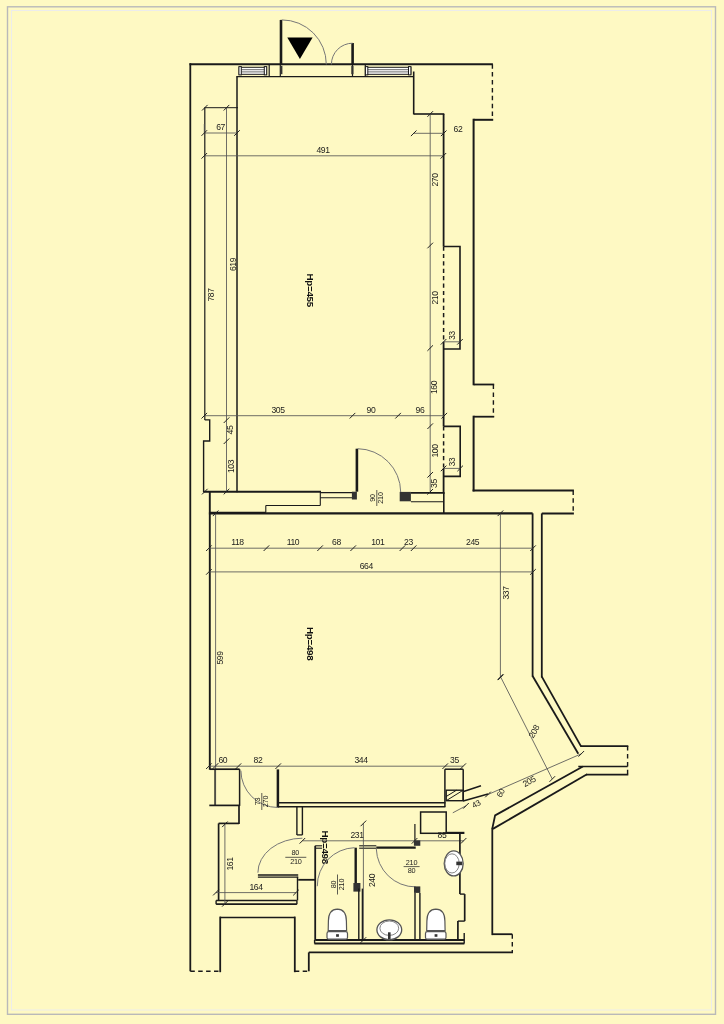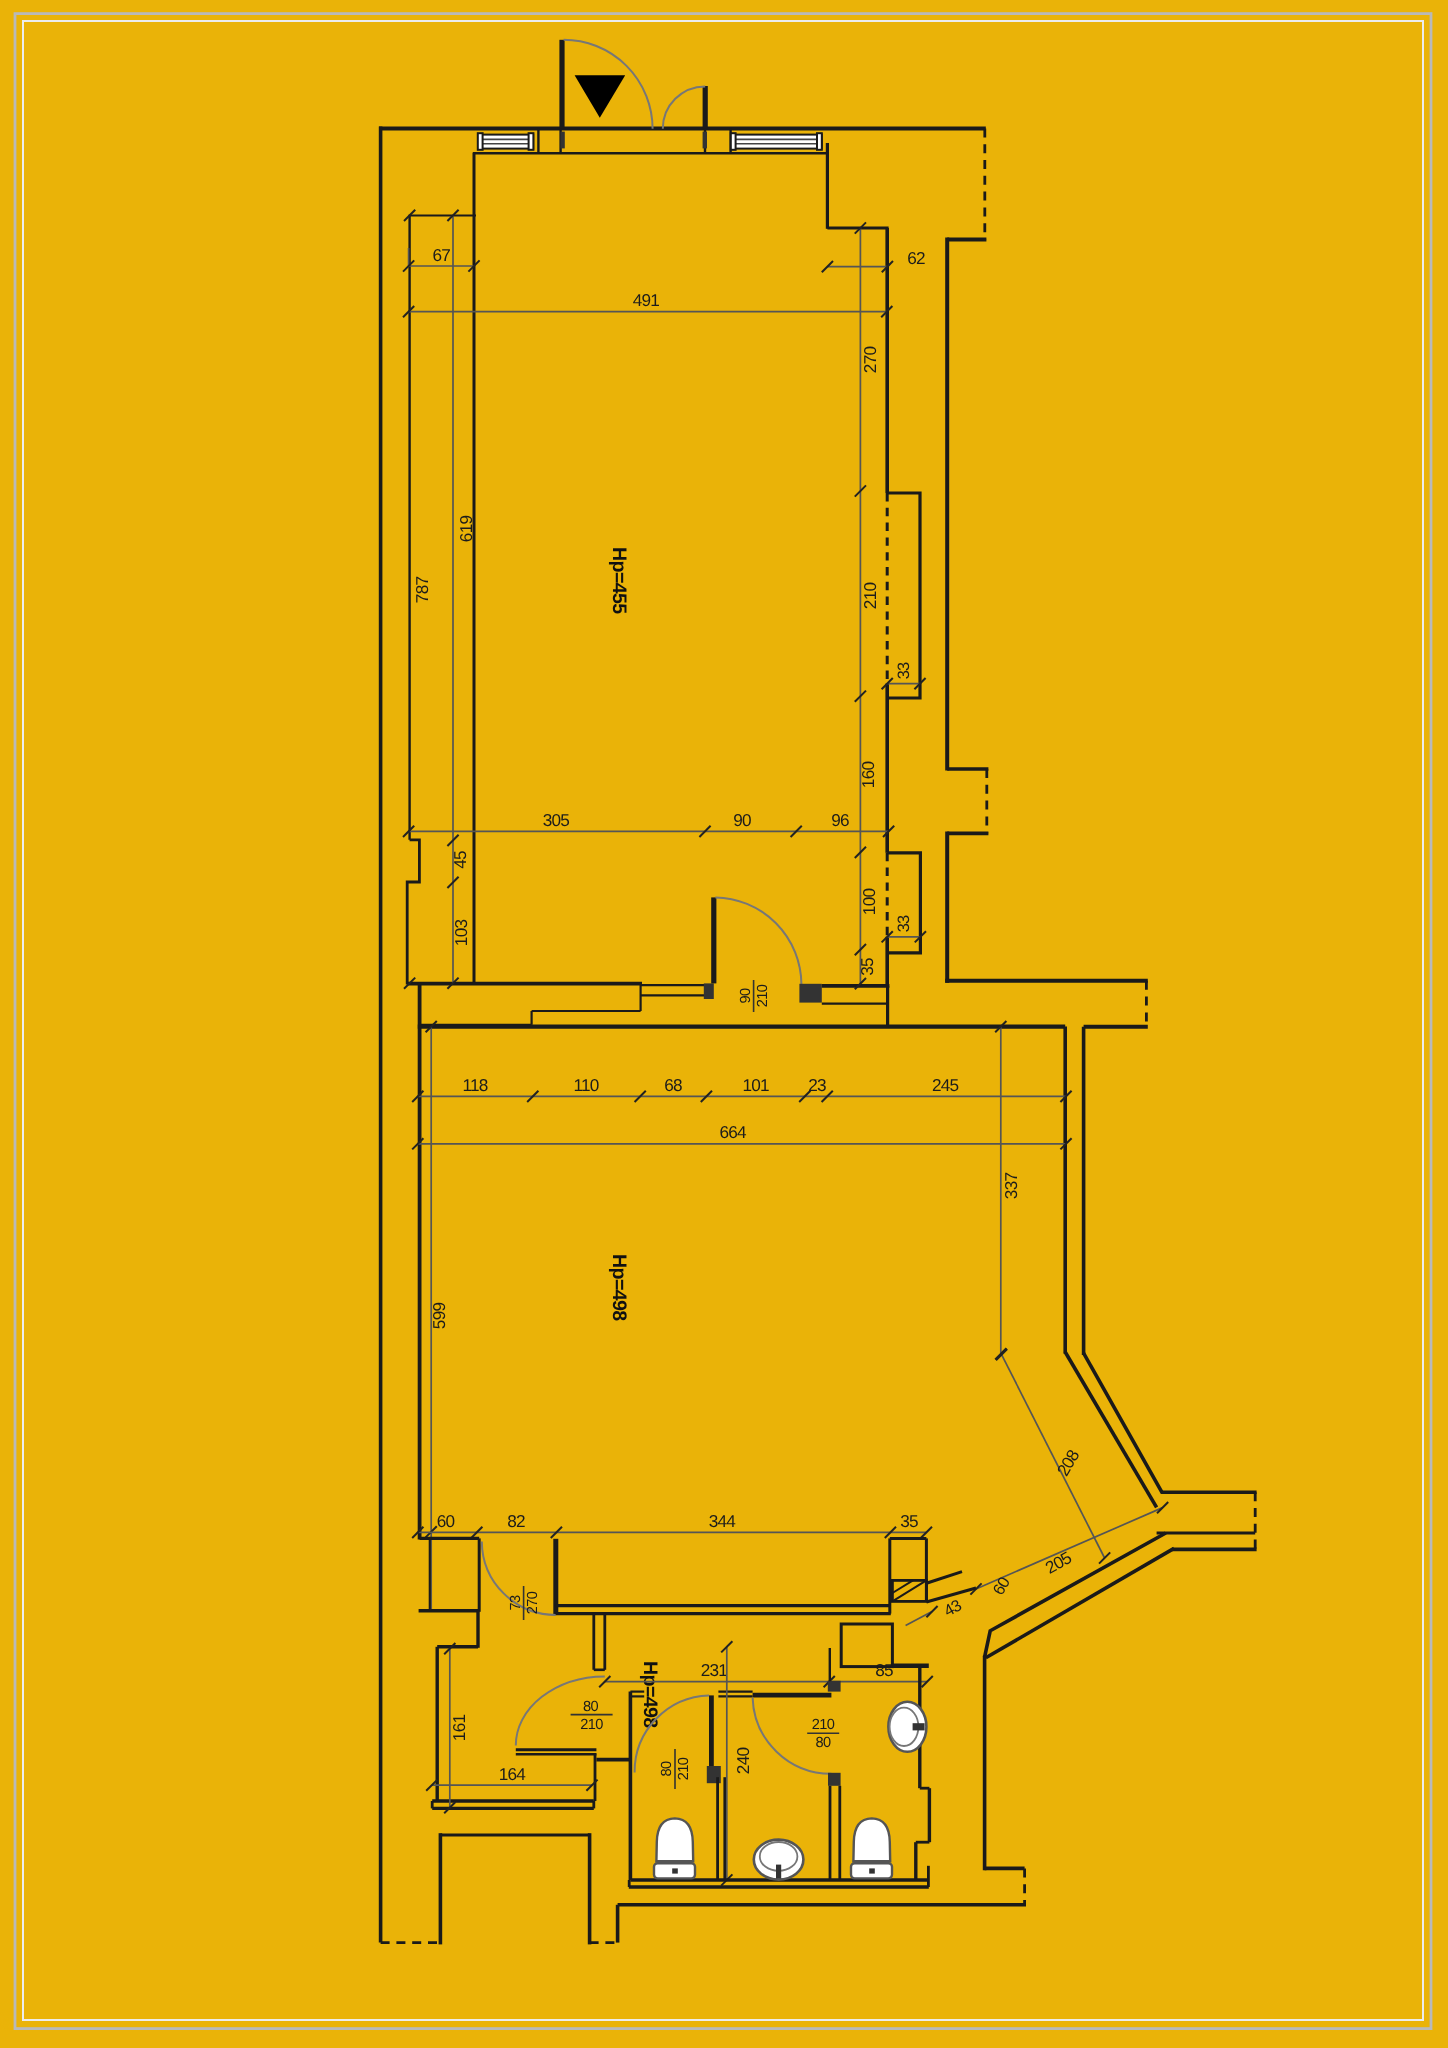--- a/index.html
+++ b/index.html
@@ -1,16 +1,16 @@
 <!DOCTYPE html>
 <html><head>
 <meta charset="utf-8">
 <style>
   html,body{margin:0;padding:0;background:#ffffff;}
-  #page{position:relative;width:724px;height:1024px;background:#eab308;overflow:hidden;}
+  #page{position:relative;width:724px;height:1024px;background:#fef9c3;overflow:hidden;}
   svg{position:absolute;left:0;top:0;}
   text{font-family:"Liberation Sans",sans-serif;fill:#1c1c1c;}
   .dim{font-size:8.6px;letter-spacing:-0.4px;}
   .dimb{font-size:8.2px;letter-spacing:-0.4px;}
   .dimf{font-size:7.3px;letter-spacing:-0.3px;}
   .hp{font-size:9.8px;font-weight:bold;letter-spacing:-0.3px;fill:#111;}
 </style>
 </head>
 <body>
 <div id="page">

